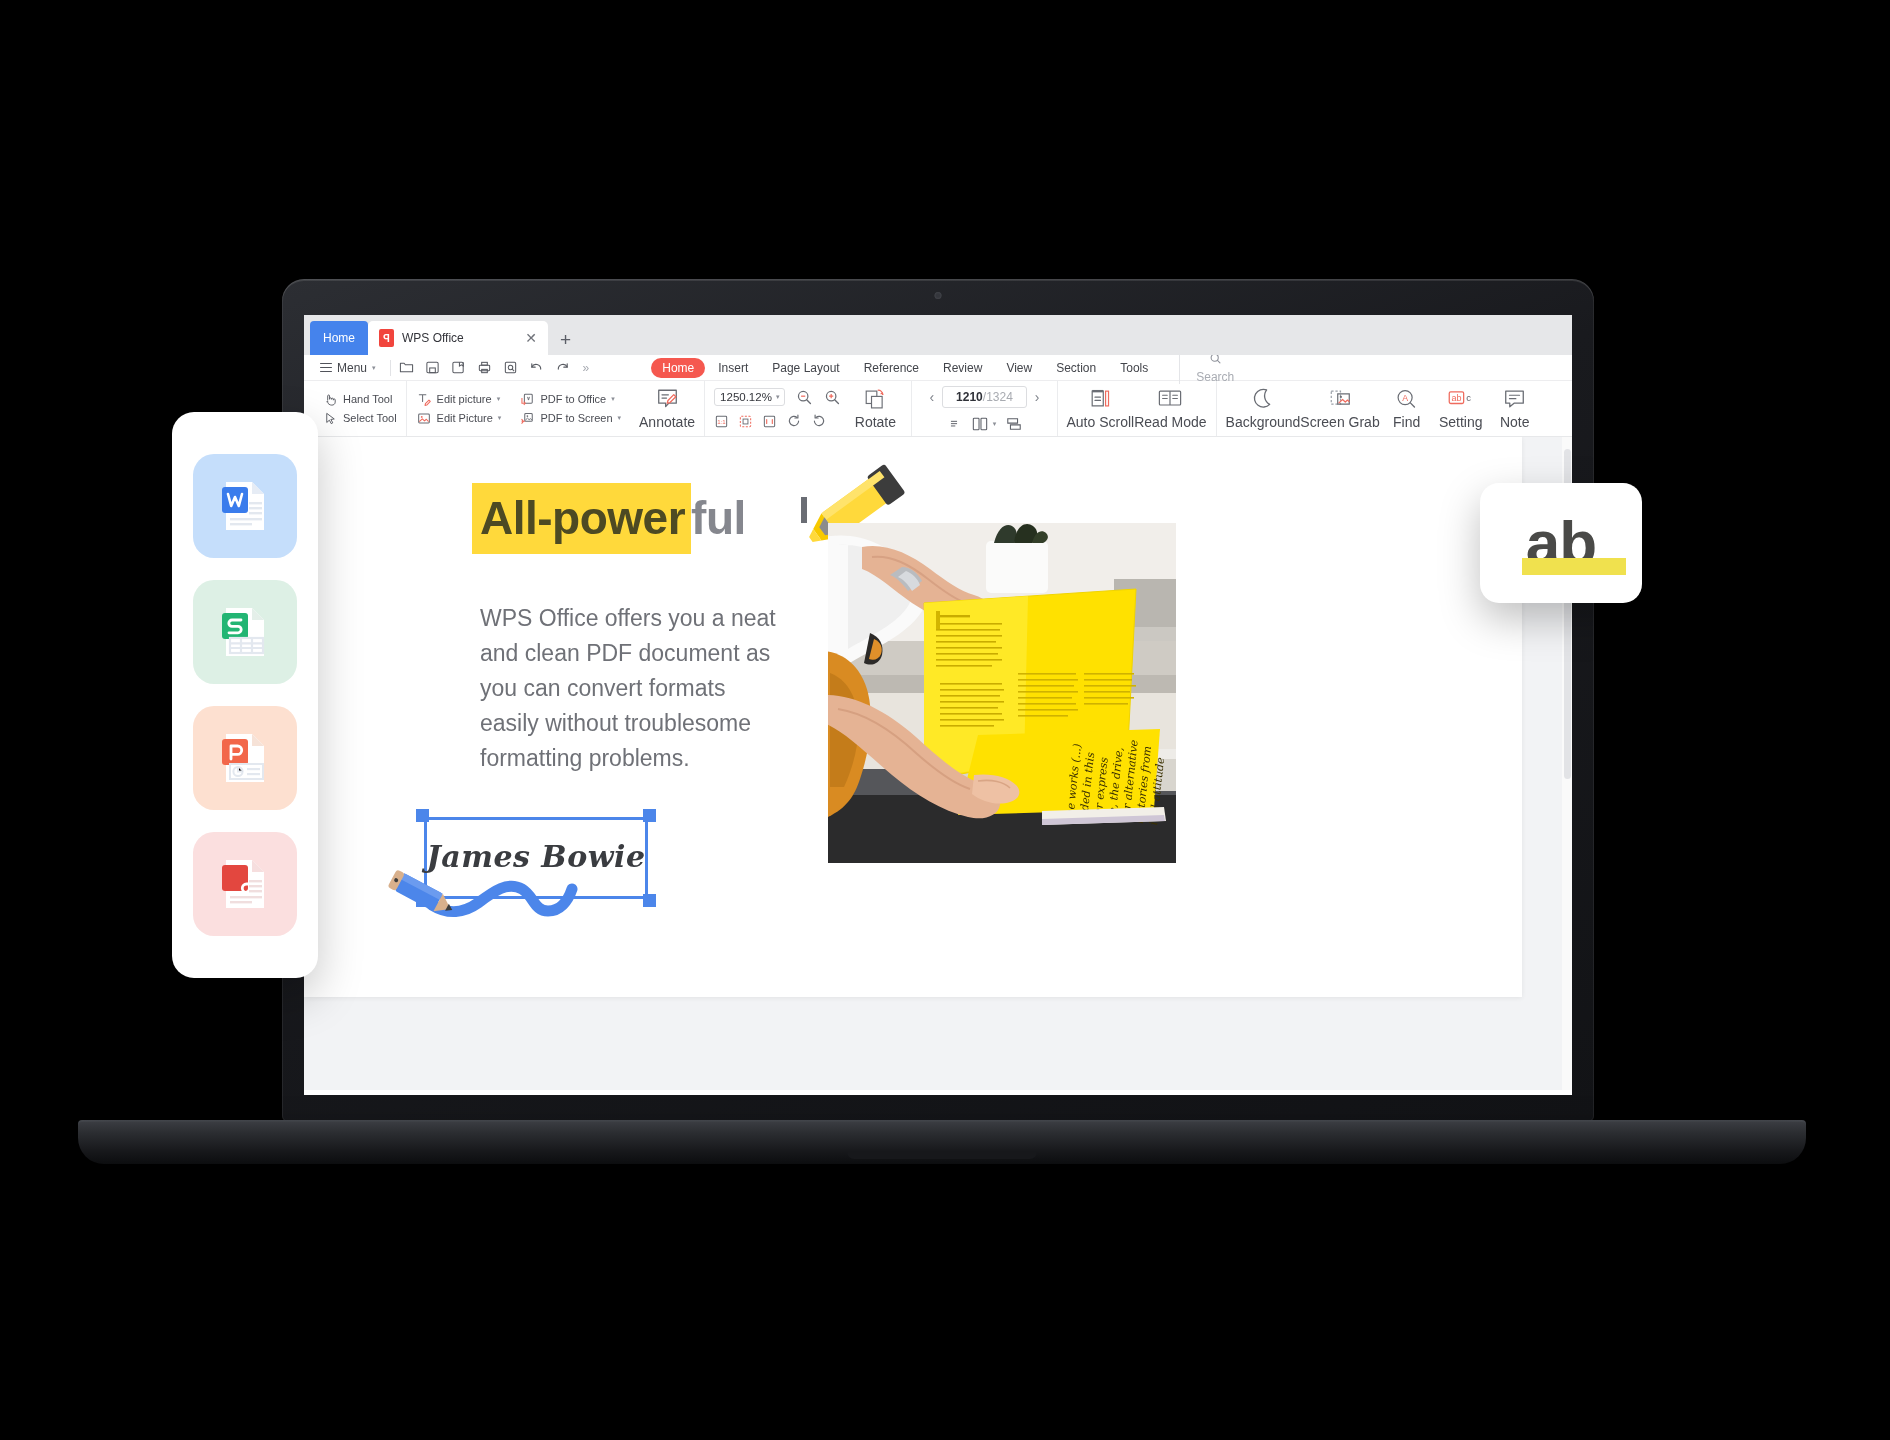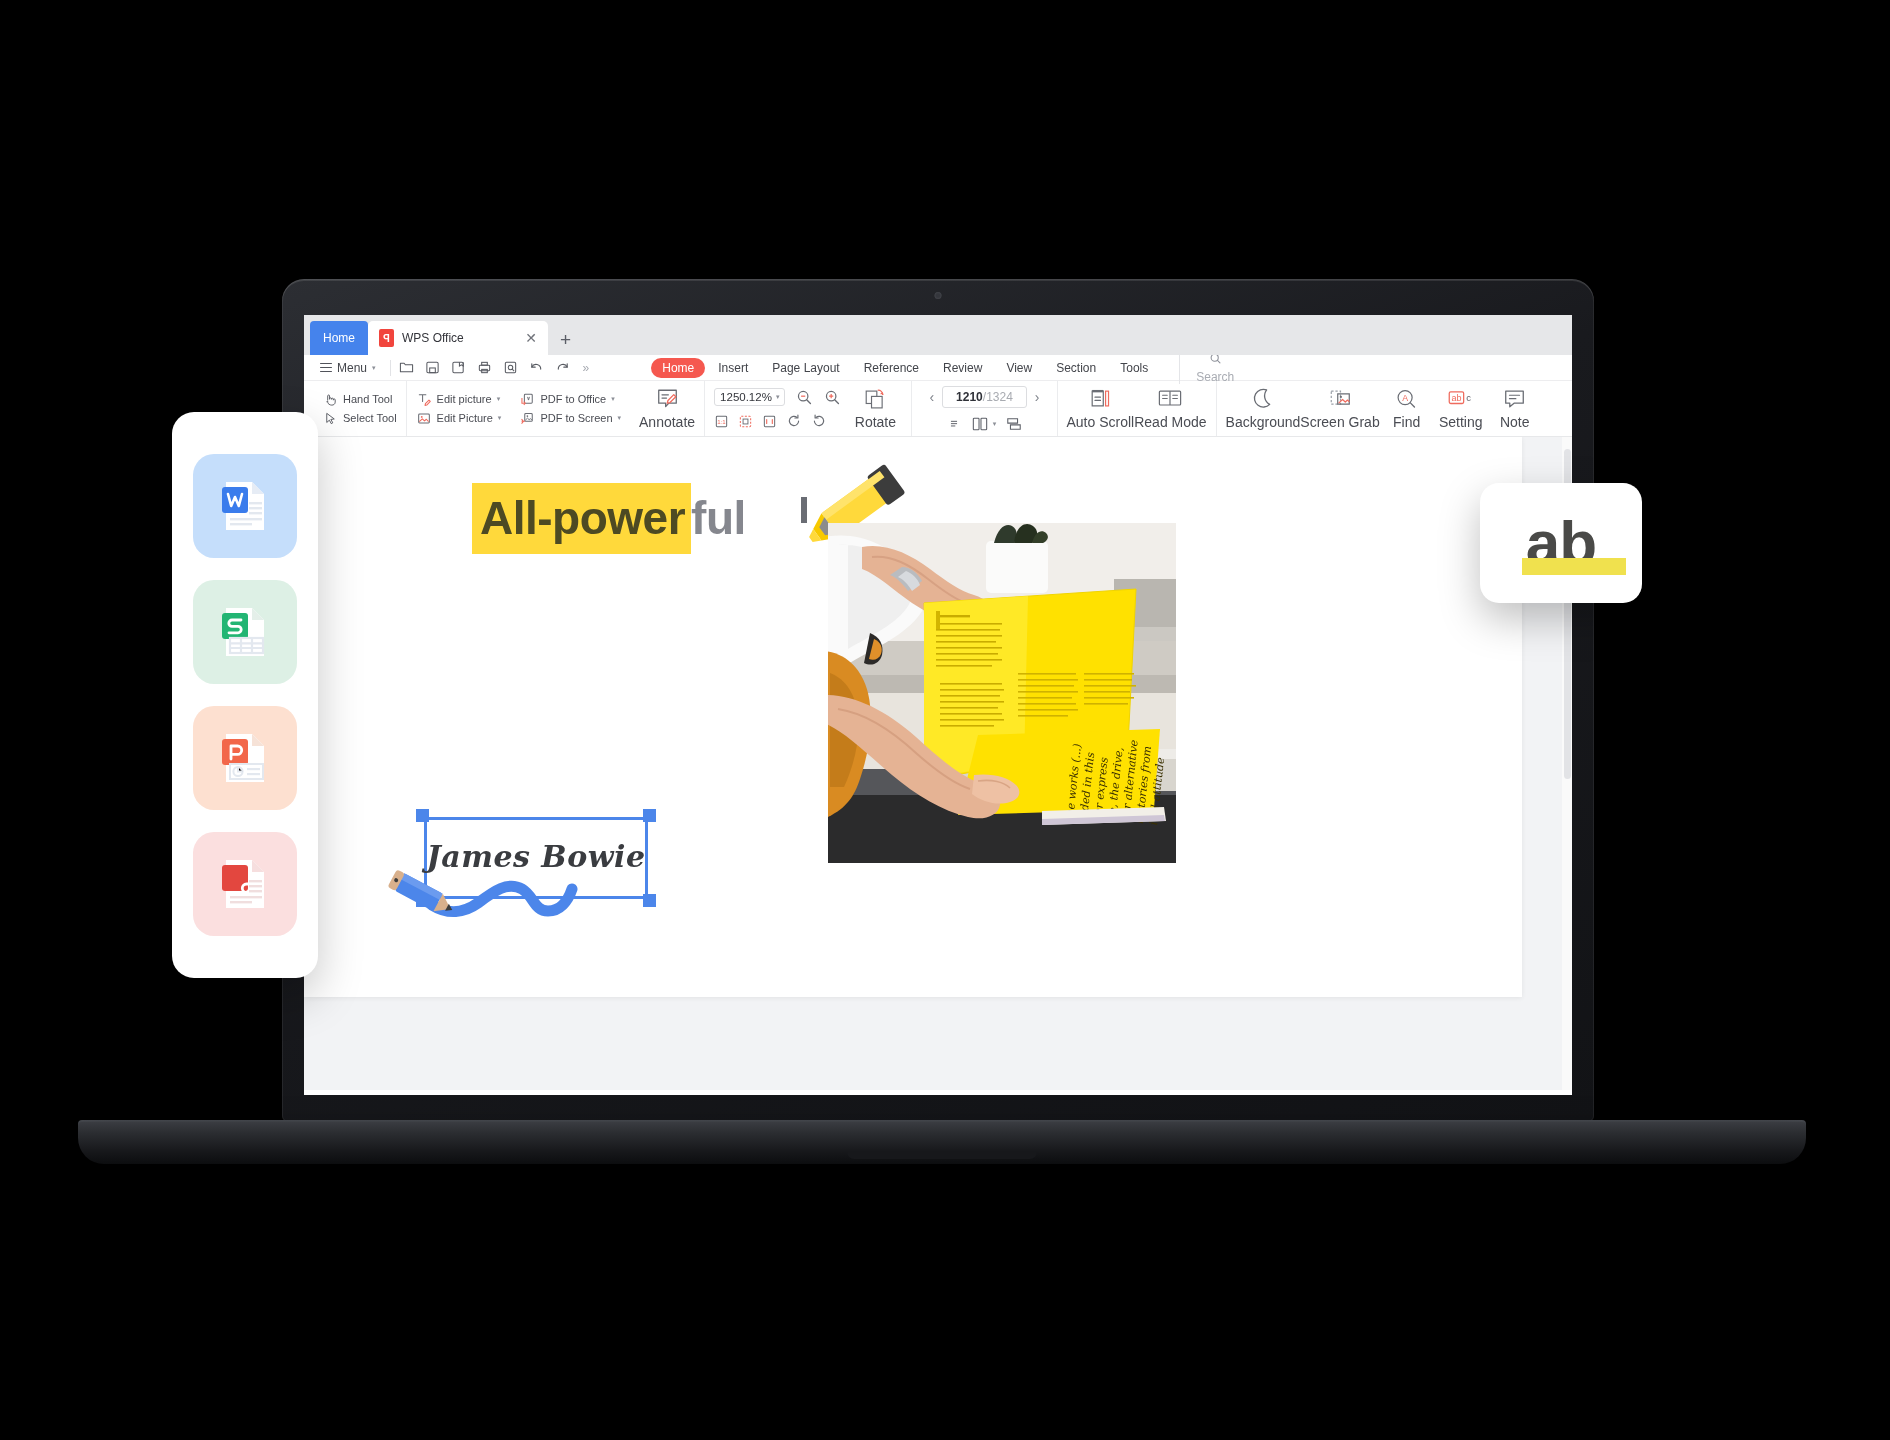--- a/index.html
+++ b/index.html
@@ -511,20 +511,21 @@
                   <rect x="82" y="33" width="22" height="36" rx="3" fill="#3c3c3c"></rect>
                   <path d="M24 36l-16 8v14l16 8z" fill="#f7c900"></path>
                   <path d="M8 44l-8 4v6l8 4z" fill="#ffd93b"></path>
                   <rect x="24" y="36" width="72" height="8" fill="#ffe36b"></rect>
                   <path d="M14 46l10-5v20l-10-5z" fill="#8c8c8c"></path>
                 </g>
                 <rect x="1" y="44" width="6" height="26" fill="#6a6d74"></rect>
               </svg>
             </div>
 
+            <div class="doc-body">WPS Office offers you a neat and clean PDF document as you can convert formats easily without troublesome formatting problems.</div>
 
             <div class="photo">
               <svg width="348" height="340" viewBox="0 0 348 340">
                 <defs>
                   <clipPath id="pc">
                       <rect width="348" height="340"></rect>
                     </clipPath>
                 </defs>
                 <g clip-path="url(#pc)">
                   <rect width="348" height="340" fill="#e8e4dd"></rect>

